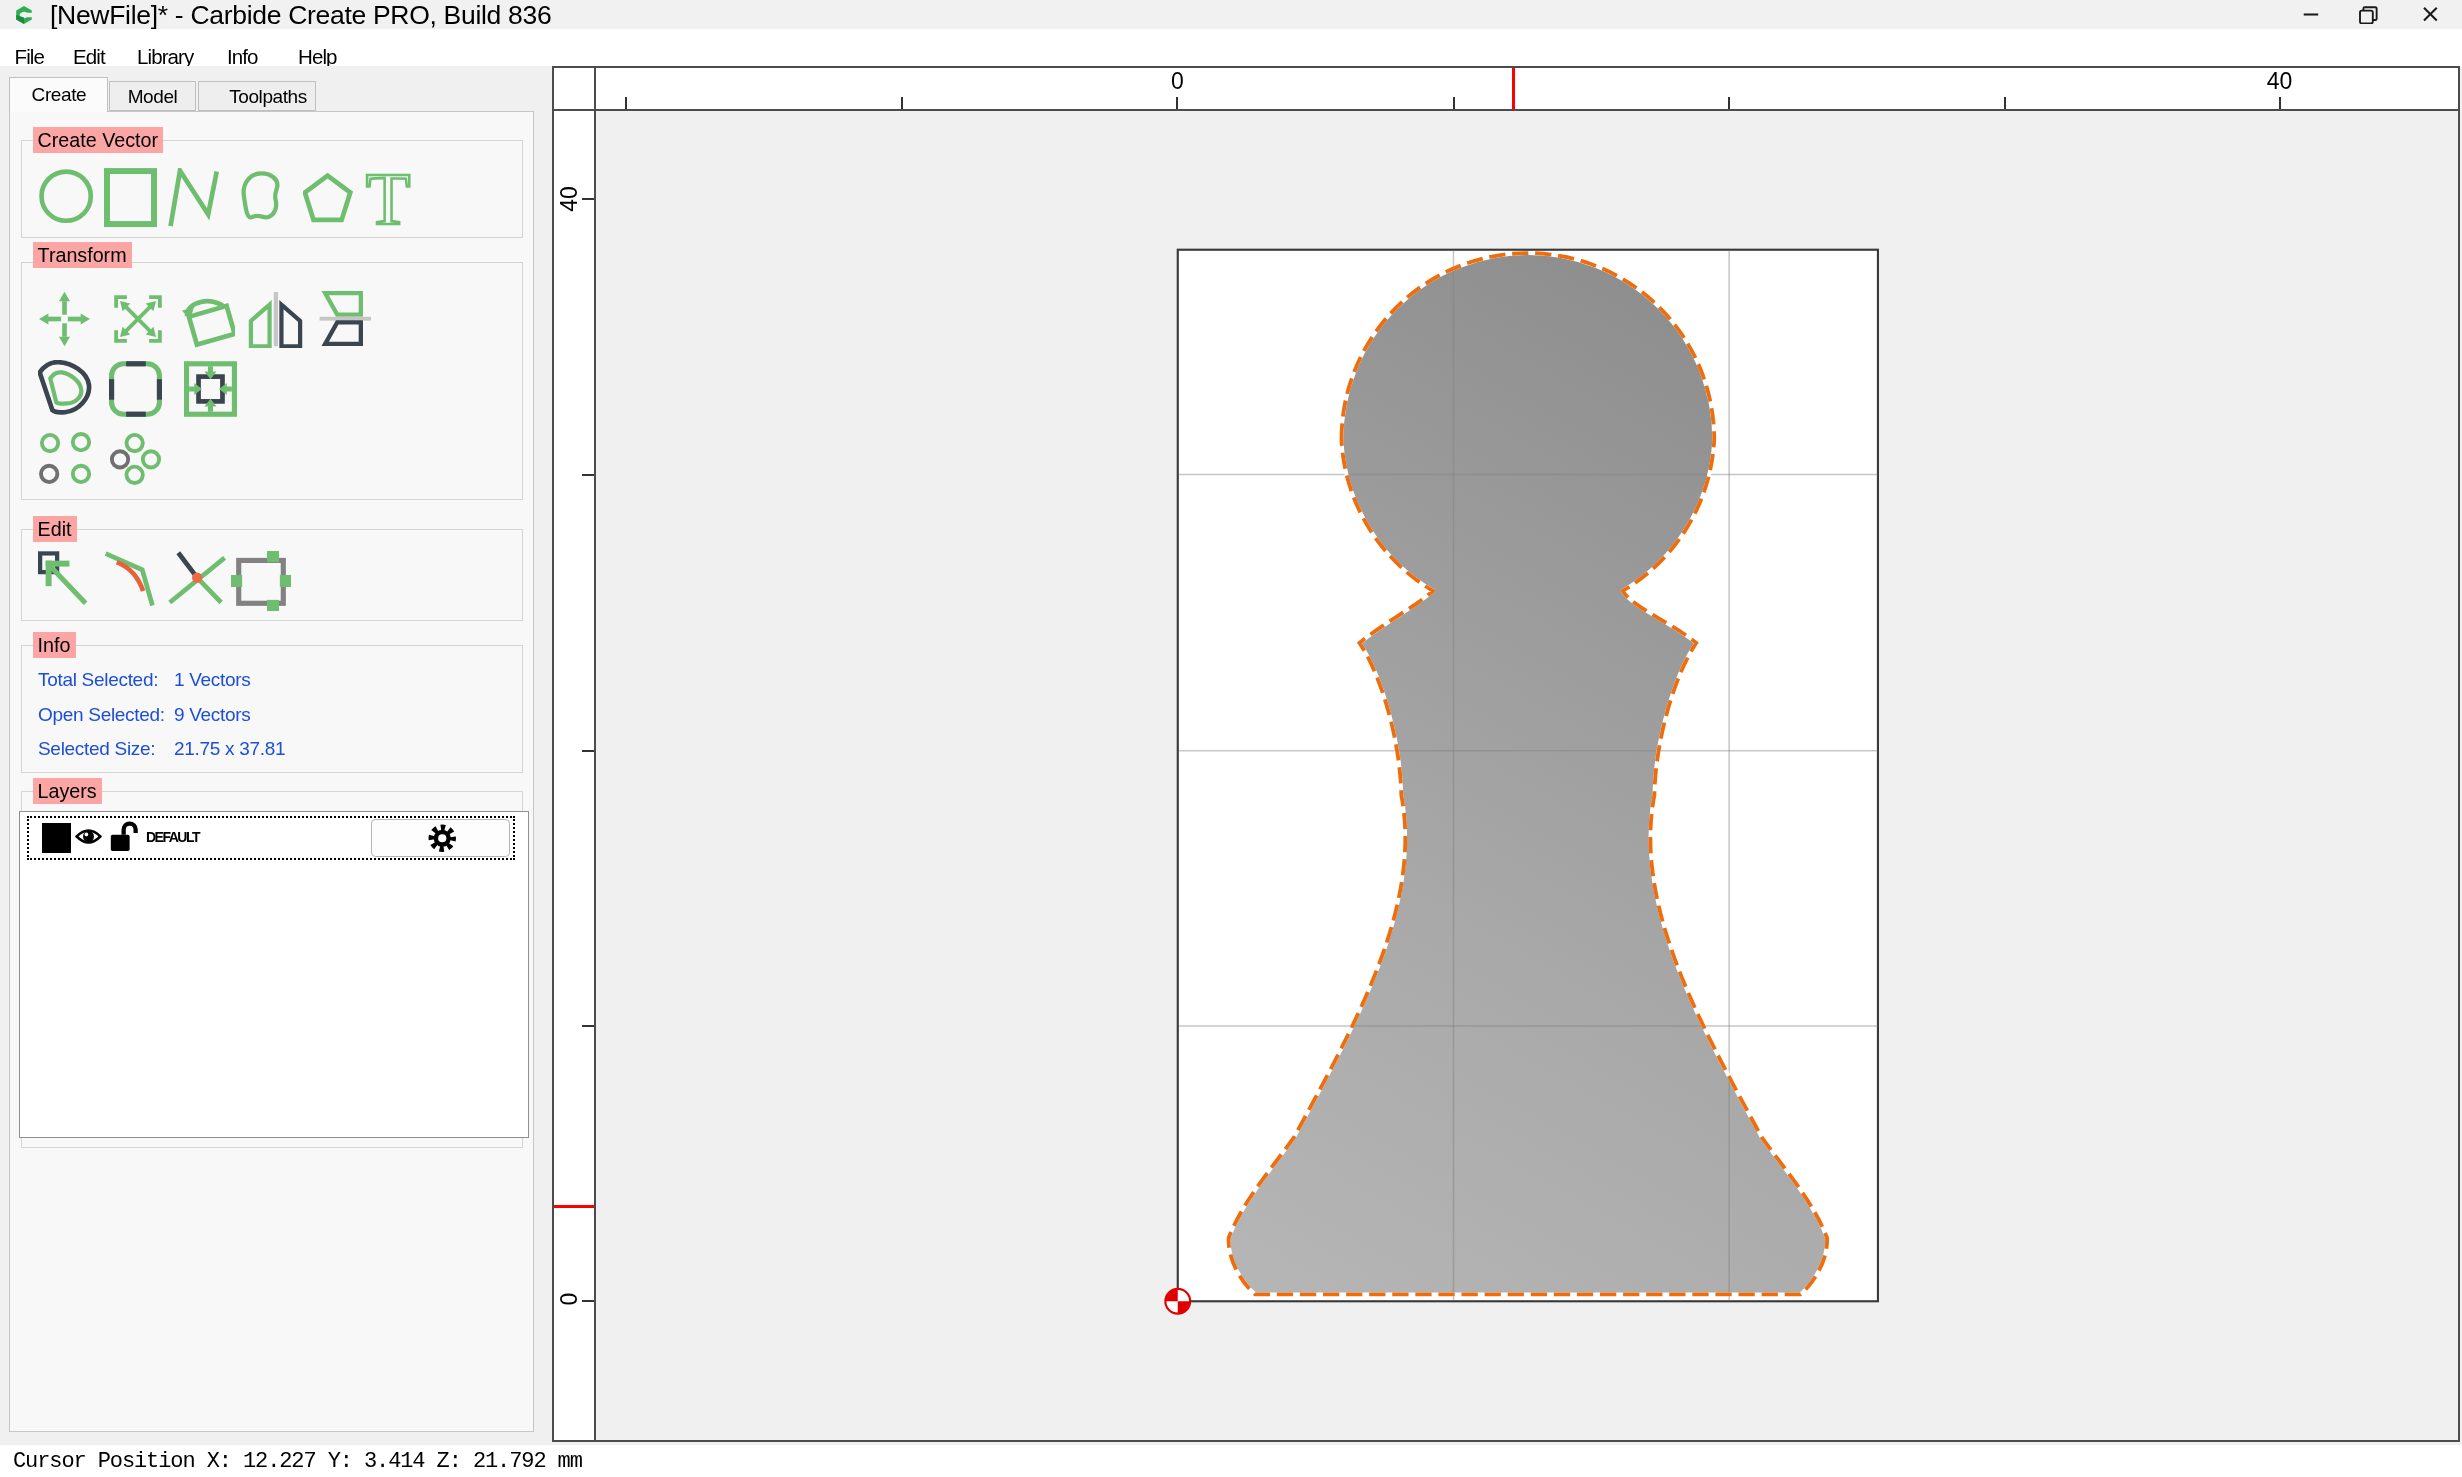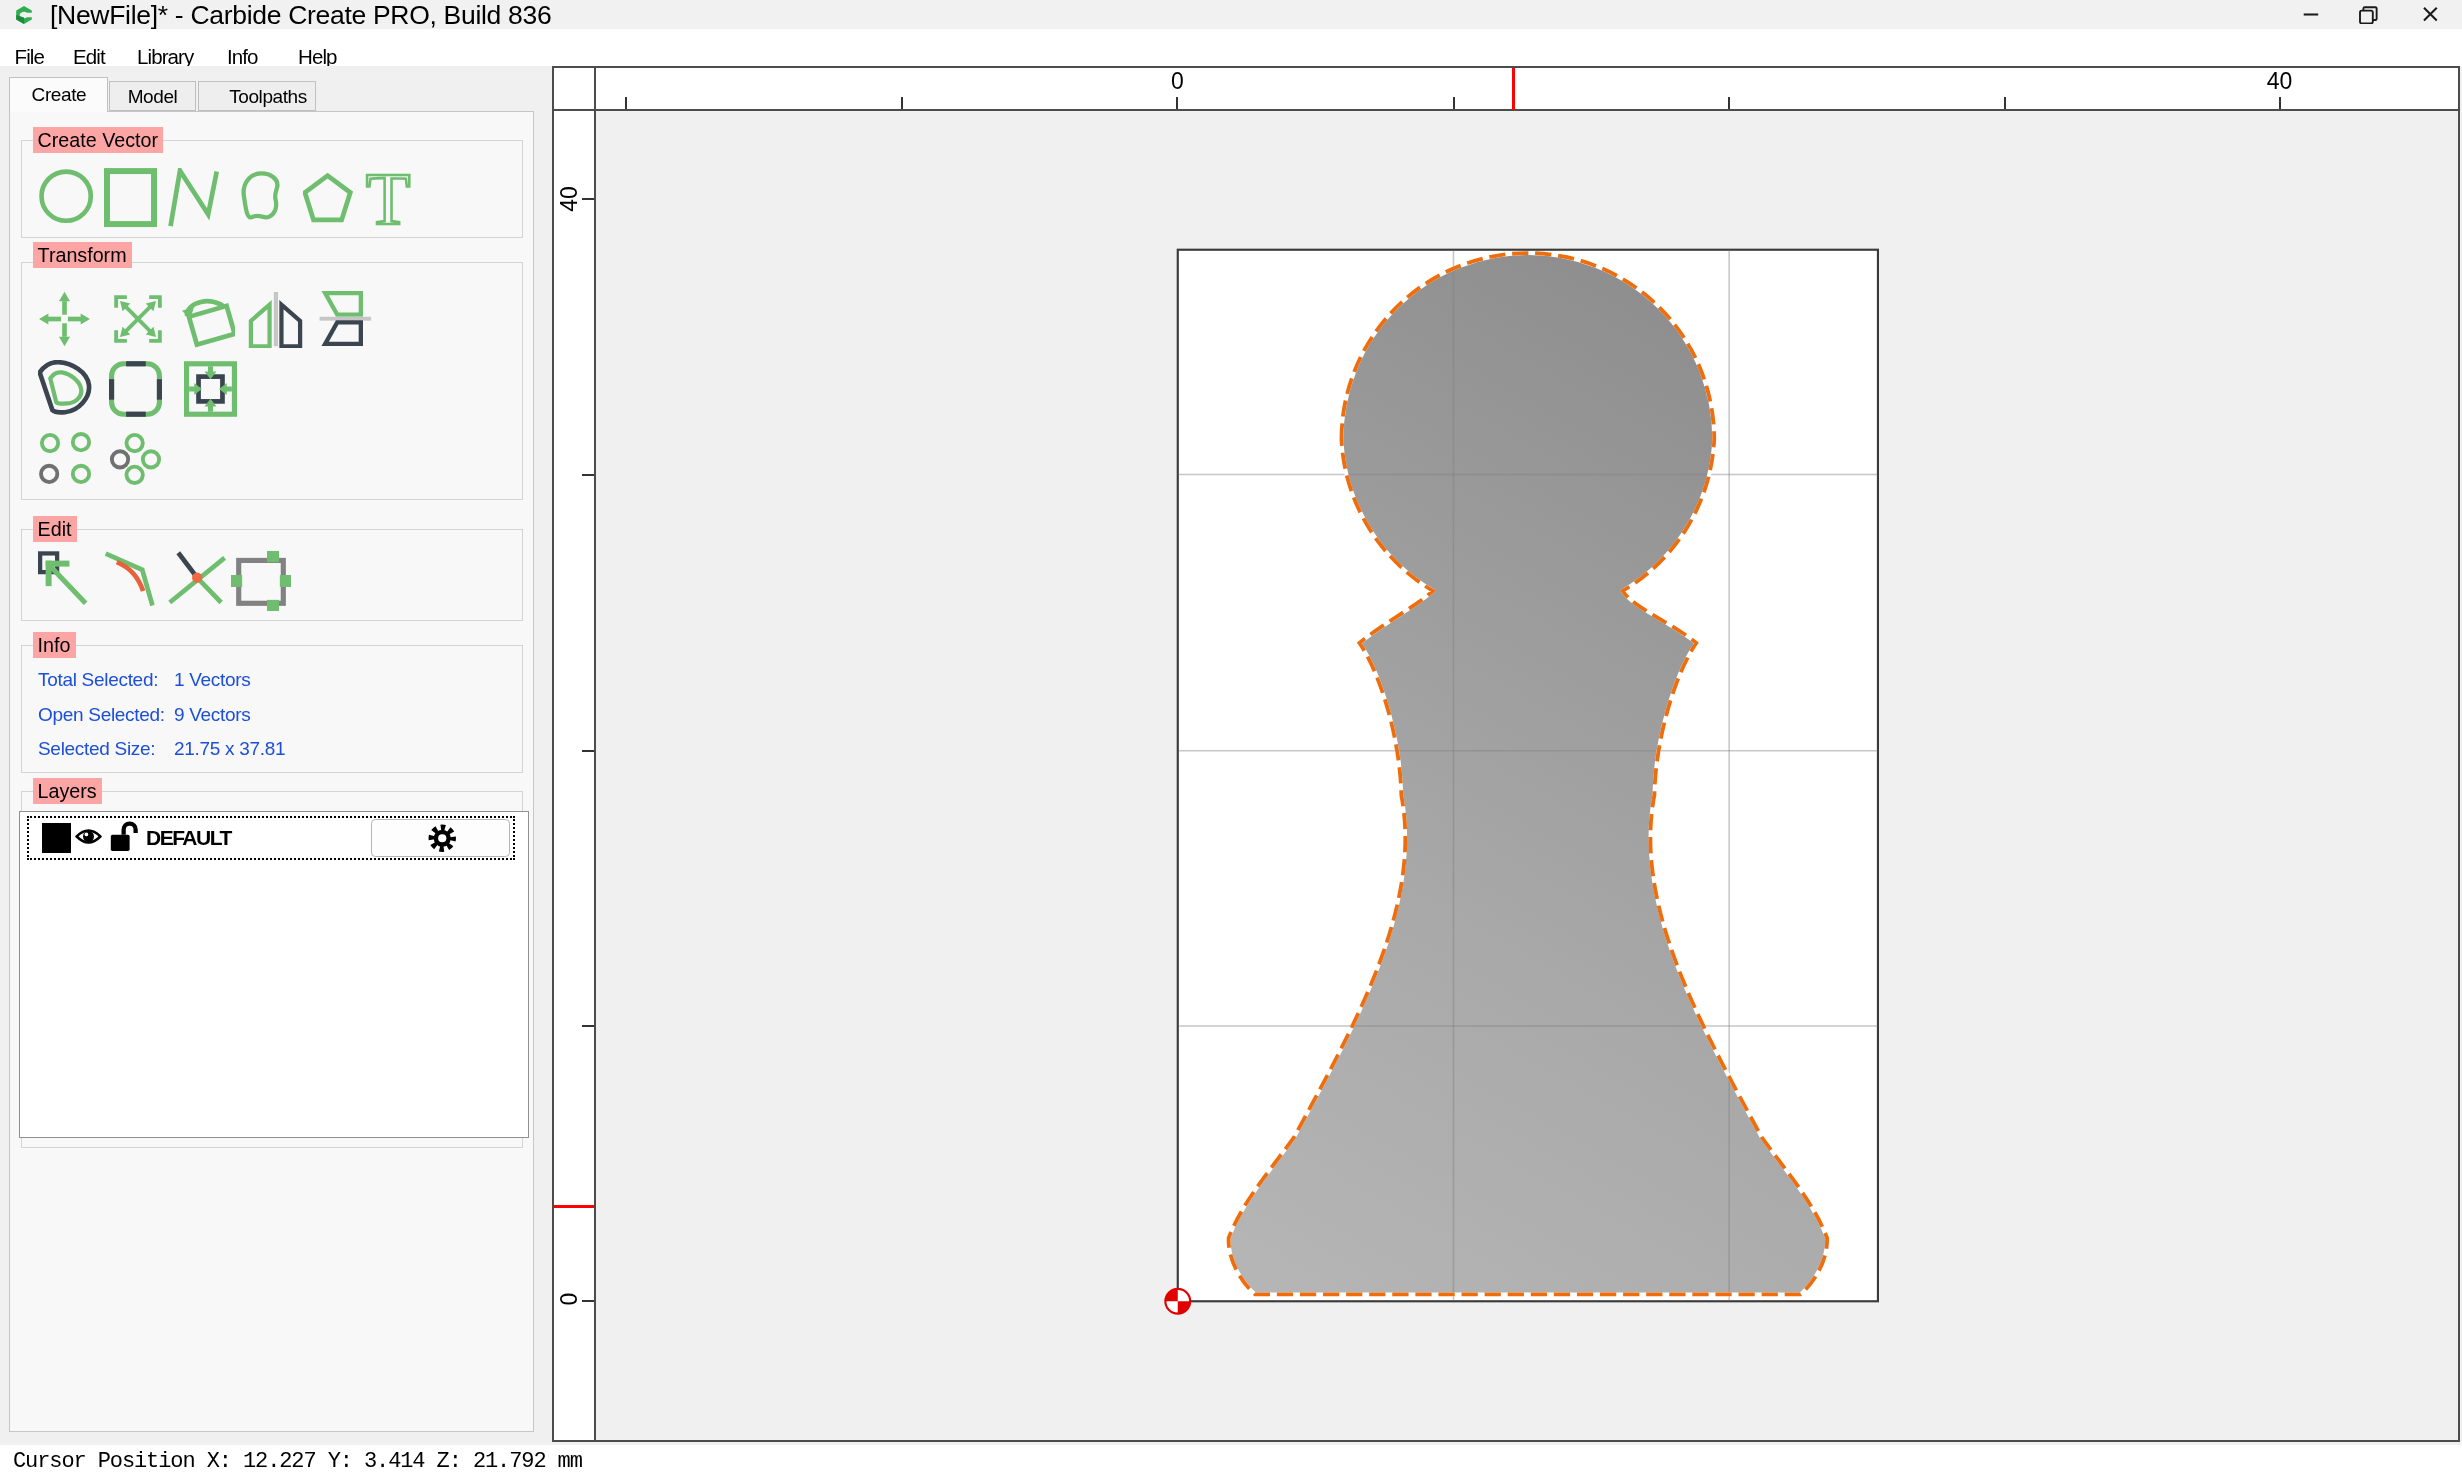--- a/index.html
+++ b/index.html
@@ -96,21 +96,21 @@
   <svg class="abs" style="left:75px;top:823px" width="27" height="27" viewBox="0 0 32 32">
     <path d="M2 16 Q16 2 30 16 Q16 30 2 16 Z" fill="none" stroke="#000" stroke-width="3"></path>
     <circle cx="16" cy="16" r="6.5" fill="#000"></circle>
     <circle cx="13.5" cy="13.5" r="2.2" fill="#fff"></circle>
   </svg>
 
   <svg class="abs" style="left:109px;top:821px" width="31" height="32.5" viewBox="0 0 36 38">
     <rect x="2" y="16" width="22" height="19" rx="2" fill="#000"></rect>
     <path d="M17 16 L17 10 A7 7 0 0 1 31 10 L31 14" fill="none" stroke="#000" stroke-width="5"></path>
   </svg>
-  <div class="abs" style="left:146px;top:823px;font-size:21px;font-weight:bold;letter-spacing:-1.5px;line-height:29px;color:#000">DEFAULT</div>
+  <div class="abs" style="left:146px;top:823px;font-size:14px;font-weight:bold;letter-spacing:-1.5px;line-height:29px;color:#000">DEFAULT</div>
   <div class="abs" style="left:371px;top:819px;width:139px;height:38px;background:#fdfdfd;border:1.7px solid #b4b4b4;border-radius:4.3px"></div>
 
   <svg class="abs" style="left:426px;top:822px" width="32.5" height="32.5" viewBox="0 0 38 38">
     <circle cx="19" cy="19" r="12.5" fill="none" stroke="#000" stroke-width="7" stroke-dasharray="5.1 4.7" stroke-dashoffset="2"></circle>
     <circle cx="19" cy="19" r="10" fill="#000"></circle>
     <circle cx="19" cy="19" r="4.8" fill="#fff"></circle>
   </svg>
 
   <svg class="abs" style="left:39px;top:168px" width="56" height="58" viewBox="0 0 66 68">
     <circle cx="32" cy="33" r="29" fill="none" stroke="#6fbe70" stroke-width="5.5"></circle>

